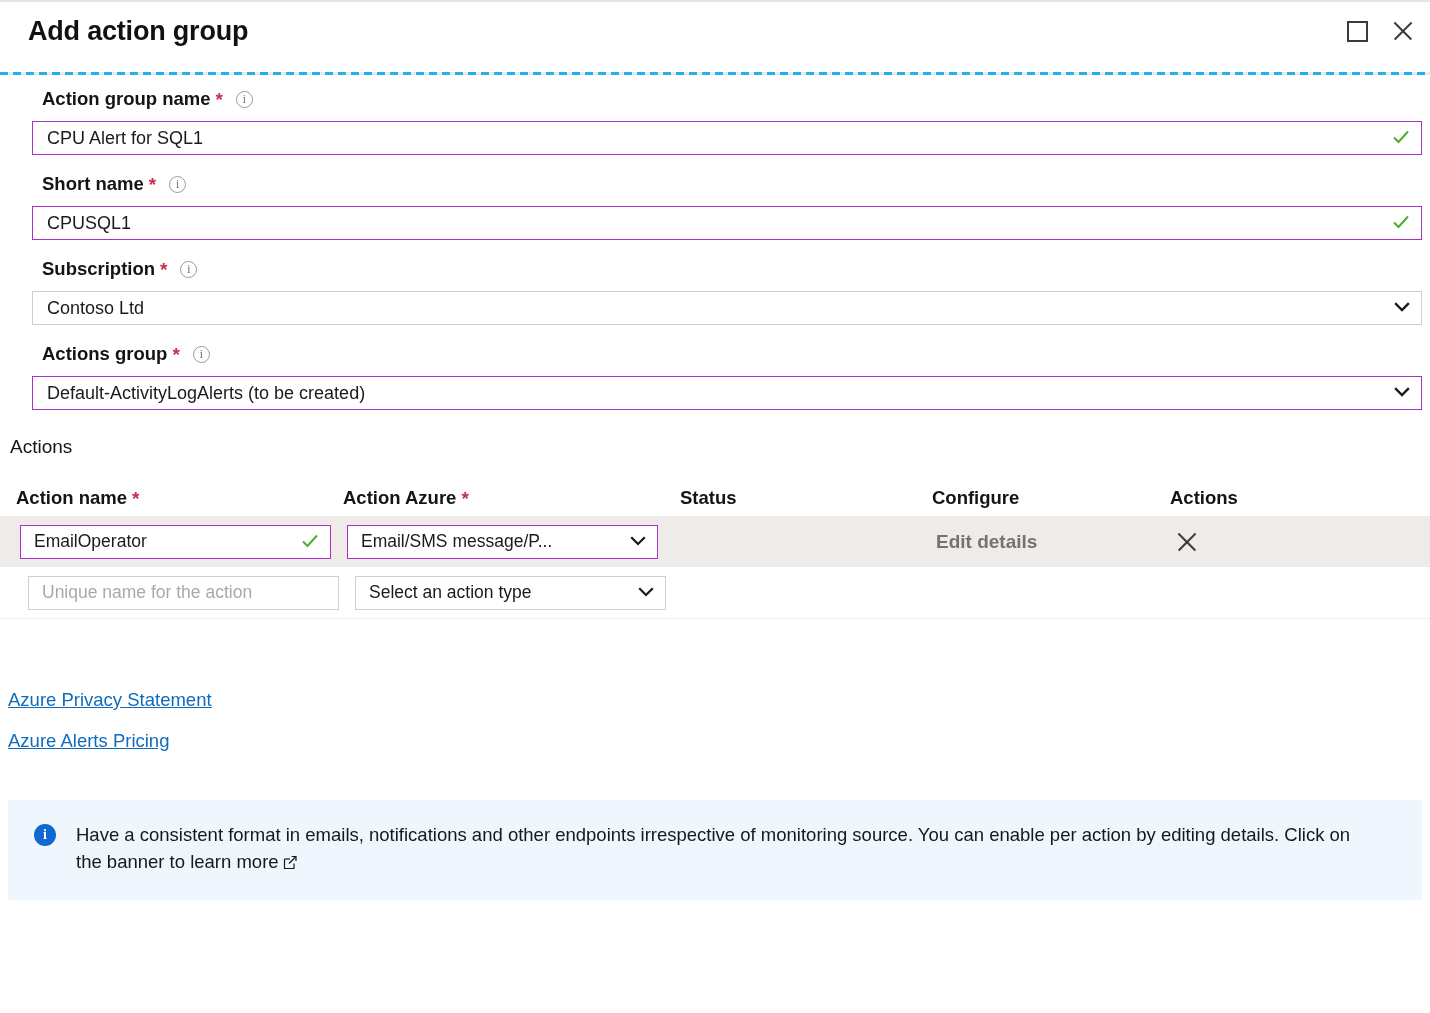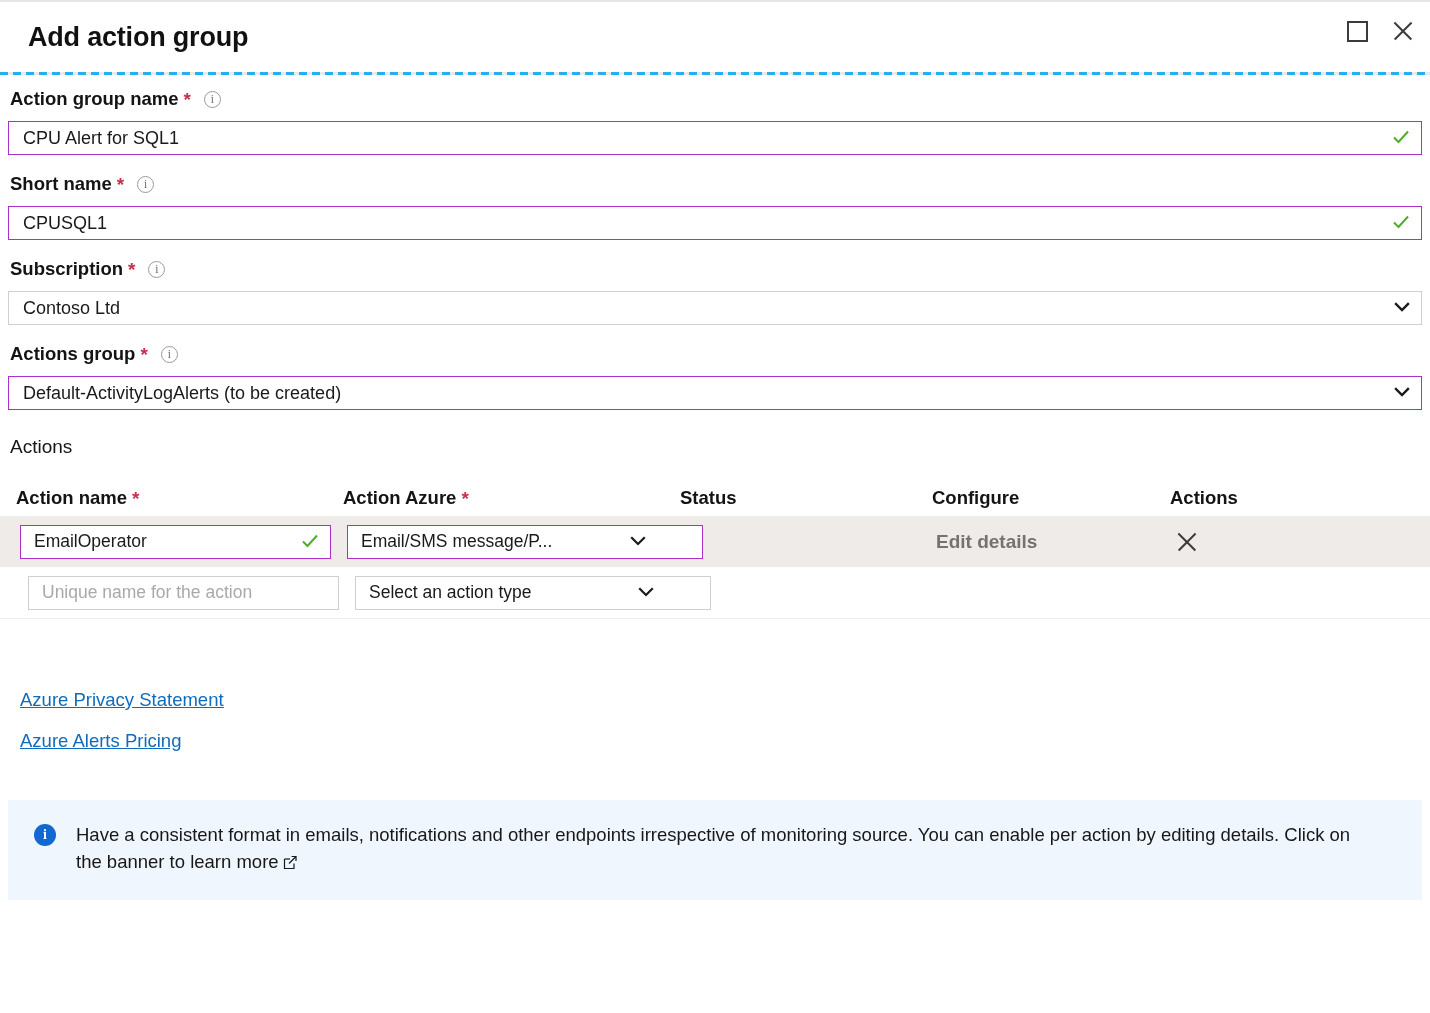--- a/index.html
+++ b/index.html
@@ -24,21 +24,21 @@
     background: #e6e6e6;
   }
   .header {
     position: absolute;
     top: 2px; left: 0; right: 0;
     height: 66px;
   }
   .blade-title {
     position: absolute;
     left: 28px;
-    top: 20px;
+    top: 14px;
     font-size: 27px;
     font-weight: bold;
     letter-spacing: -0.2px;
     color: #111111;
   }
   .win-controls {
     position: absolute;
     right: 14px;
     top: 16px;
     display: flex;
@@ -83,21 +83,21 @@
     );
   }
 
   
   .form-area {
     position: absolute;
     top: 84px;
     left: 0;
     right: 0;
   }
-  .field-block { margin-bottom: 0; }
+  .field-block { margin-bottom: 0; padding-left: 32px; }
   .field-label {
     display: flex;
     align-items: center;
     font-size: 18.5px;
     font-weight: bold;
     color: #141414;
     padding-left: 10px;
     height: 30px;
   }
   .req-star {
@@ -118,21 +118,21 @@
     display: inline-flex;
     align-items: center;
     justify-content: center;
     margin-left: 13px;
     font-family: "Liberation Serif", serif;
     cursor: pointer;
     box-sizing: border-box;
   }
   .input-row {
     position: relative;
-    margin: 7px 8px 0 8px;
+    margin: 7px 8px 0 0;
     height: 34px;
   }
   .txt-input {
     width: 100%;
     height: 34px;
     box-sizing: border-box;
     border: 1.6px solid #cfcfcf;
     background: #ffffff;
     font-family: "Liberation Sans", sans-serif;
     font-size: 18px;
@@ -217,21 +217,21 @@
   }
   .cell-input.focus-purple { border-color: #ab30c9; }
   .cell-input::placeholder { color: #a9a9a9; }
 
   .cell-select-wrap {
     position: relative;
     width: 311px;
     height: 34px;
   }
   .cell-select {
-    width: 356px;
+    width: 311px;
     height: 34px;
     box-sizing: border-box;
     border: 1.6px solid #cfcfcf;
     background: #ffffff;
     font-family: "Liberation Sans", sans-serif;
     font-size: 17.5px;
     color: #1a1a1a;
     padding: 0 34px 0 13px;
     display: flex;
     align-items: center;
@@ -257,21 +257,21 @@
     left: 1px; top: 12px;
     width: 24px; height: 1.6px;
     background: #3b3b3b;
   }
   .row-delete::before { transform: rotate(45deg); }
   .row-delete::after  { transform: rotate(-45deg); }
 
   
   .links {
     margin-top: 70px;
-    padding-left: 20px;
+    padding-left: 8px;
     text-decoration: underline;
   }
   .doc-link {
     display: block;
     color: #0f6cbd;
     font-size: 18.5px;
     text-decoration: underline;
     margin-bottom: 19px;
     cursor: pointer;
     width: fit-content;

